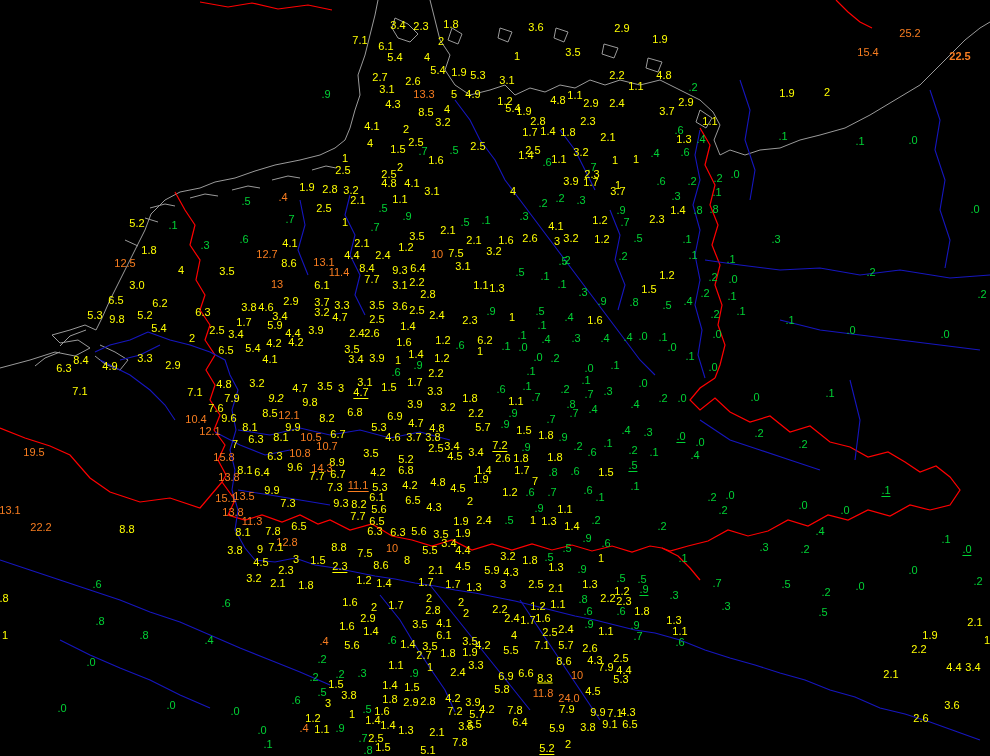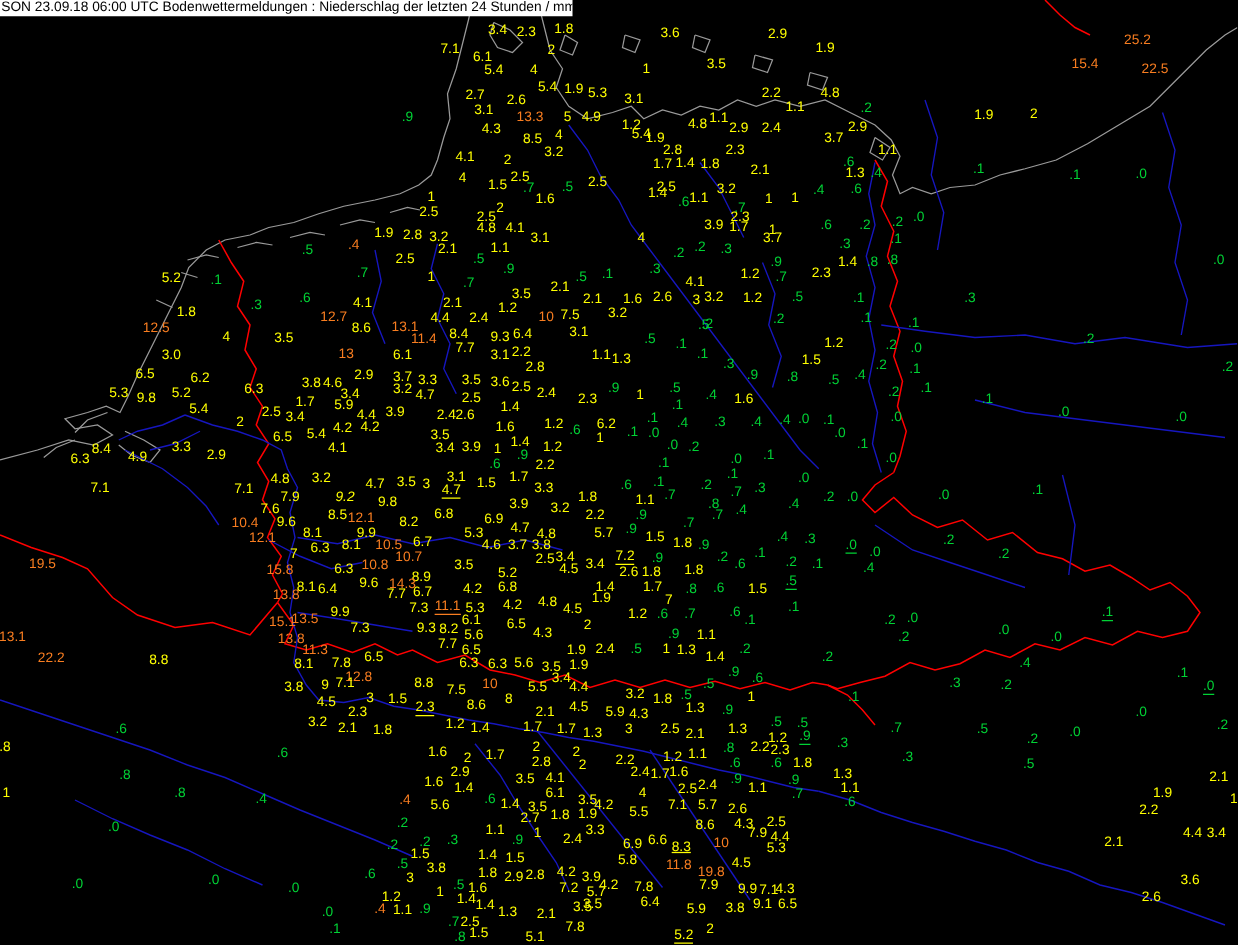--- a/index.html
+++ b/index.html
@@ -93,21 +93,21 @@
       <span class="st y" style="left: 660px; top: 39px;">1.9</span>
       <span class="st y" style="left: 360px; top: 40px;">7.1</span>
       <span class="st y" style="left: 386px; top: 46px;">6.1</span>
       <span class="st y" style="left: 395px; top: 57px;">5.4</span>
       <span class="st y" style="left: 441px; top: 41px;">2</span>
       <span class="st y" style="left: 427px; top: 57px;">4</span>
       <span class="st y" style="left: 573px; top: 52px;">3.5</span>
       <span class="st y" style="left: 517px; top: 56px;">1</span>
       <span class="st o" style="left: 910px; top: 33px;">25.2</span>
       <span class="st o" style="left: 868px; top: 52px;">15.4</span>
-      <span class="st o" style="left: 924px; top: 56px;">22.5</span>
+      <span class="st o" style="left: 960px; top: 56px; font-weight: bold;">22.5</span>
       <span class="st y" style="left: 787px; top: 93px;">1.9</span>
       <span class="st y" style="left: 827px; top: 92px;">2</span>
       <span class="st y" style="left: 438px; top: 70px;">5.4</span>
       <span class="st y" style="left: 459px; top: 72px;">1.9</span>
       <span class="st y" style="left: 478px; top: 75px;">5.3</span>
       <span class="st y" style="left: 507px; top: 80px;">3.1</span>
       <span class="st y" style="left: 617px; top: 75px;">2.2</span>
       <span class="st y" style="left: 636px; top: 86px;">1.1</span>
       <span class="st y" style="left: 380px; top: 77px;">2.7</span>
       <span class="st y" style="left: 413px; top: 81px;">2.6</span>
@@ -635,21 +635,21 @@
       <span class="st y" style="left: 412px; top: 687px;">1.5</span>
       <span class="st y" style="left: 502px; top: 689px;">5.8</span>
       <span class="st y" style="left: 390px; top: 699px;">1.8</span>
       <span class="st y" style="left: 411px; top: 702px;">2.9</span>
       <span class="st y" style="left: 428px; top: 701px;">2.8</span>
       <span class="st y" style="left: 453px; top: 698px;">4.2</span>
       <span class="st y" style="left: 473px; top: 702px;">3.9</span>
       <span class="st y" style="left: 487px; top: 709px;">4.2</span>
       <span class="st y" style="left: 349px; top: 695px;">3.8</span>
       <span class="st o" style="left: 543px; top: 693px;">11.8</span>
-      <span class="st o" style="left: 569px; top: 698px;">19.8</span>
+      <span class="st o" style="left: 569px; top: 698px;">24.0</span>
       <span class="st y" style="left: 593px; top: 691px;">4.5</span>
       <span class="st y" style="left: 567px; top: 709px;">7.9</span>
       <span class="st y" style="left: 598px; top: 712px;">9.9</span>
       <span class="st y" style="left: 615px; top: 713px;">7.1</span>
       <span class="st y" style="left: 382px; top: 711px;">1.6</span>
       <span class="st y" style="left: 455px; top: 711px;">7.2</span>
       <span class="st y" style="left: 477px; top: 714px;">5.7</span>
       <span class="st y" style="left: 474px; top: 724px;">3.5</span>
       <span class="st y" style="left: 515px; top: 710px;">7.8</span>
       <span class="st y" style="left: 520px; top: 722px;">6.4</span>
@@ -720,17 +720,14 @@
       <span class="st y" style="left: 930px; top: 635px;">1.9</span>
       <span class="st y" style="left: 919px; top: 649px;">2.2</span>
       <span class="st y" style="left: 987px; top: 640px;">1</span>
       <span class="st y" style="left: 954px; top: 667px;">4.4</span>
       <span class="st y" style="left: 973px; top: 667px;">3.4</span>
       <span class="st y" style="left: 891px; top: 674px;">2.1</span>
       <span class="st y" style="left: 952px; top: 705px;">3.6</span>
       <span class="st y" style="left: 921px; top: 718px;">2.6</span>
     </div>
 
-  <div id="titlebar">
-    <span>SON 23.09.18 06:00 UTC  Bodenwettermeldungen :  Niederschlag der letzten 24 Stunden  / mm</span>
-  </div>
 
 </div>
 
 </body></html>

